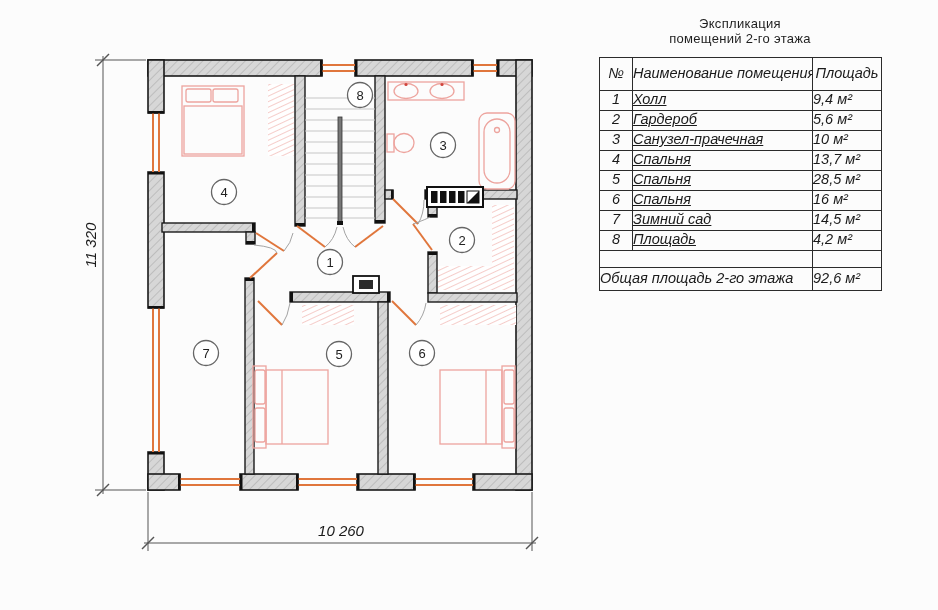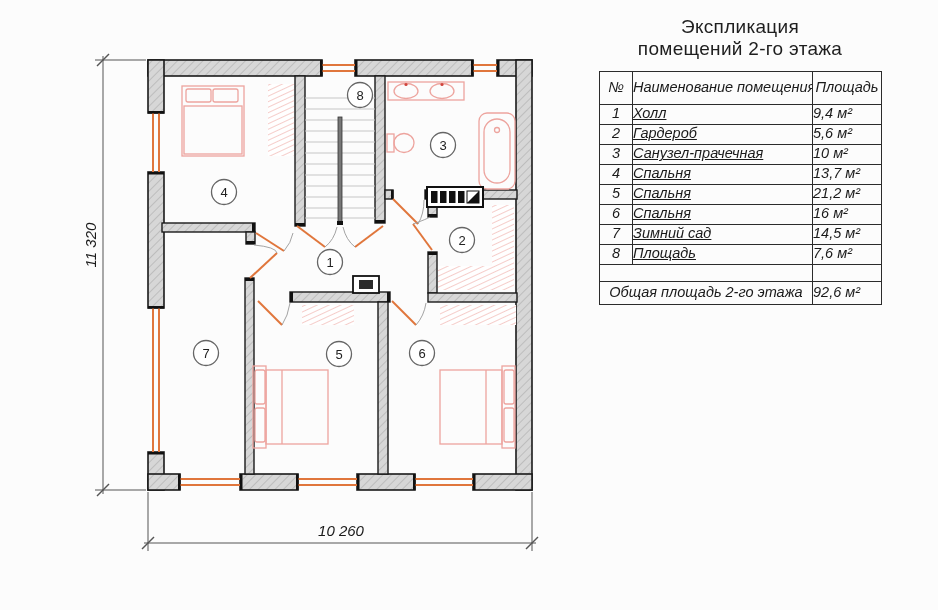--- a/index.html
+++ b/index.html
@@ -5,21 +5,21 @@
   html,body{margin:0;padding:0;}
   body{
     width:938px;height:610px;position:relative;overflow:hidden;
     background:#fcfcfc;
     font-family:"Liberation Sans",sans-serif;
     color:#222;
   }
   #plan-svg{position:absolute;left:0;top:0;}
   .right-panel{position:absolute;left:599px;top:16px;width:282px;}
   .legend-title{
-    text-align:center;font-size:19px;line-height:1.18;color:#1e1e1e;
+    text-align:center;font-size:13px;line-height:1.18;color:#1e1e1e;
     margin-bottom:10px;letter-spacing:.3px;
   }
   table.rooms{
     border-collapse:collapse;width:282px;table-layout:fixed;
     font-style:italic;font-size:14.5px;color:#1a1a1a;
   }
   table.rooms th, table.rooms td{
     border:1px solid #2b2b2b;
     padding:0 0 2px 0;vertical-align:middle;
     overflow:hidden;white-space:nowrap;
@@ -29,21 +29,21 @@
   col.c-name{width:180px;}
   col.c-area{width:69px;}
   tr.hdr th{height:30px;font-weight:normal;text-align:center;}
   tr.hdr th.h-name{text-align:right;}
   tr.row{height:20px;}
   td.cell-num{text-align:center;}
   td.cell-name{padding-left:12px;text-align:left;text-decoration:underline;}
   td.cell-area{padding-left:10px;text-align:left;}
   tr.spacer{height:17px;}
   tr.total{height:23px;}
-  td.total-label{text-align:center;}
+  td.total-label{text-align:left;}
 </style>
 </head>
 <body>
 
 <svg id="plan-svg" width="938" height="610" viewBox="0 0 938 610">
   <defs>
     <pattern id="wallHatch" width="6" height="6" patternUnits="userSpaceOnUse" patternTransform="rotate(45)">
       <rect width="6" height="6" fill="#d7d7d7"></rect>
       <line x1="0" y1="0" x2="0" y2="6" stroke="#b2b2b2" stroke-width="1.4"></line>
     </pattern>
@@ -321,36 +321,36 @@
       <td class="cell-area">10 м²</td>
     </tr>
     <tr class="row">
       <td class="cell-num">4</td>
       <td class="cell-name">Спальня</td>
       <td class="cell-area">13,7 м²</td>
     </tr>
     <tr class="row">
       <td class="cell-num">5</td>
       <td class="cell-name">Спальня</td>
-      <td class="cell-area">21,2 м²</td>
+      <td class="cell-area">28,5 м²</td>
     </tr>
     <tr class="row">
       <td class="cell-num">6</td>
       <td class="cell-name">Спальня</td>
       <td class="cell-area">16 м²</td>
     </tr>
     <tr class="row">
       <td class="cell-num">7</td>
       <td class="cell-name">Зимний сад</td>
       <td class="cell-area">14,5 м²</td>
     </tr>
     <tr class="row">
       <td class="cell-num">8</td>
       <td class="cell-name">Площадь</td>
-      <td class="cell-area">7,6 м²</td>
+      <td class="cell-area">4,2 м²</td>
     </tr>
     <tr class="spacer">
       <td colspan="2"></td>
           <td></td>
     </tr>
     <tr class="total">
       <td colspan="2" class="total-label">Общая площадь 2-го этажа</td>
       <td class="cell-area">92,6 м²</td>
     </tr>
   </tbody>

